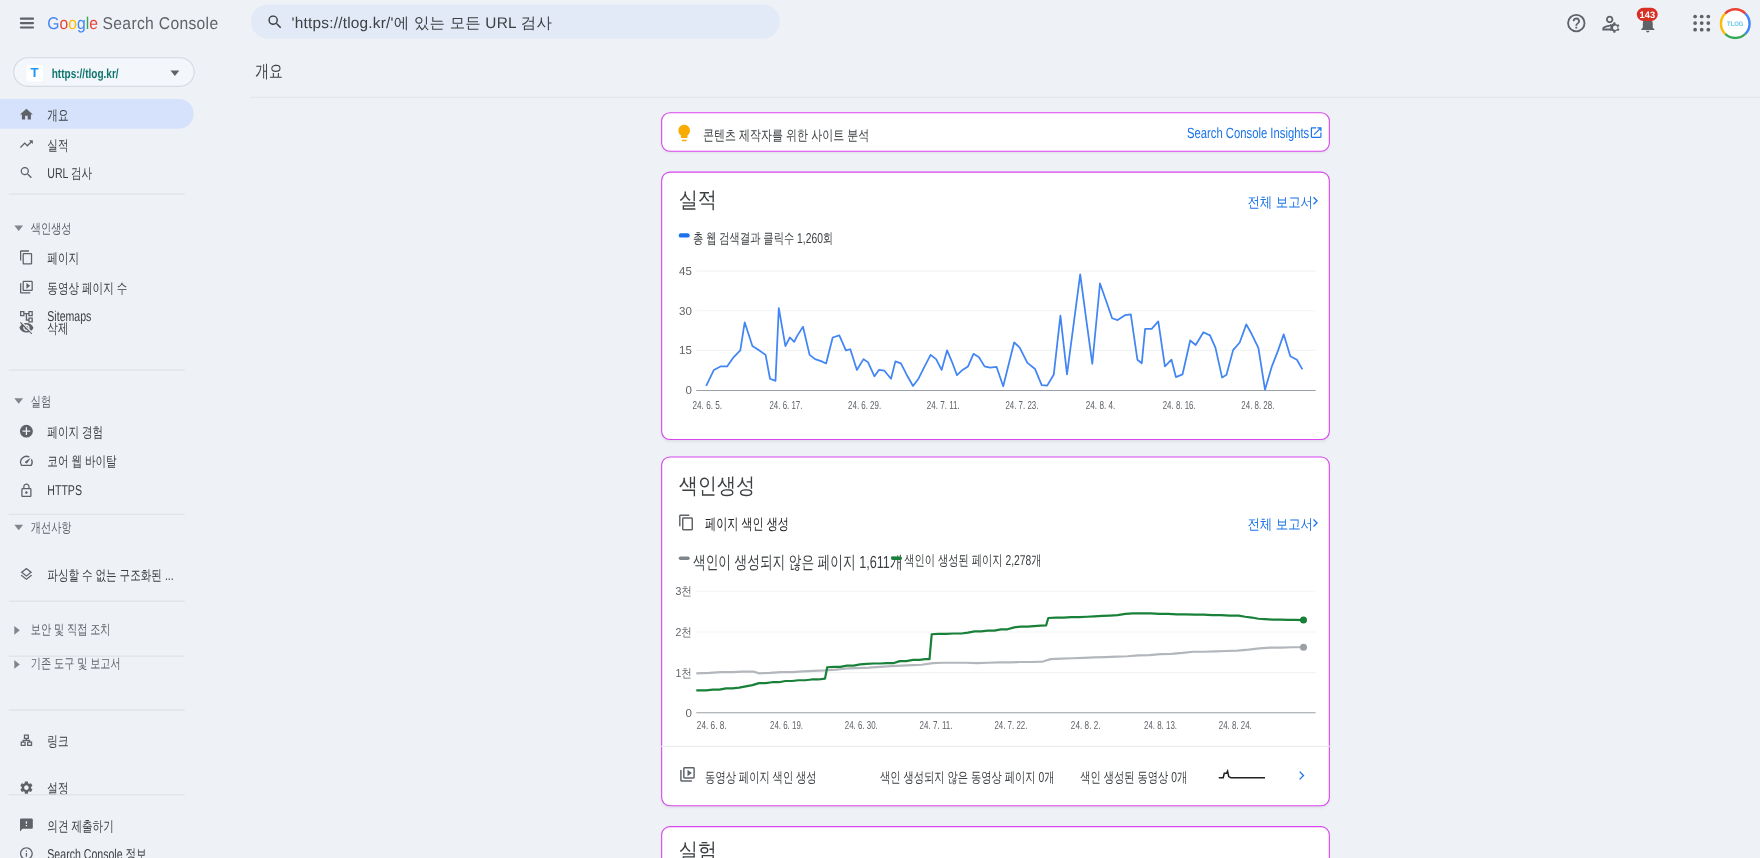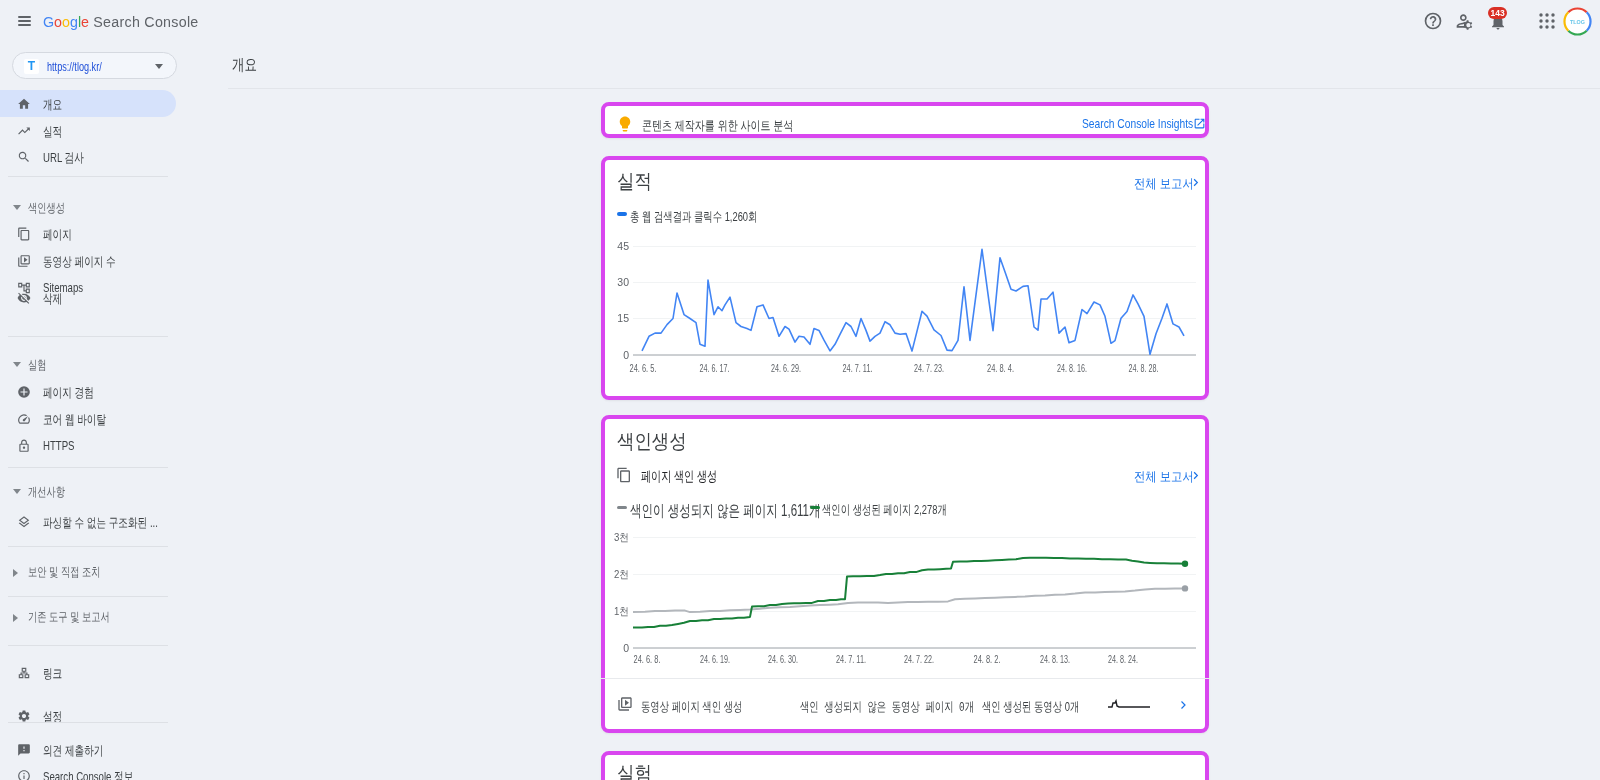--- a/index.html
+++ b/index.html
@@ -1,32 +1,32 @@
 <!DOCTYPE html>
 <html><head>
 <meta charset="utf-8">
 <style>
   * { margin:0; padding:0; box-sizing:border-box; }
   html,body { width:1600px; height:780px; overflow:hidden; }
   body { background:#eef1f6; font-family:"Liberation Sans", sans-serif; position:relative; color:#3c4043; }
   .abs { position:absolute; }
   .sx { display:inline-block; transform-origin:0 50%; white-space:nowrap; }
-  .card { position:absolute; left:601px; width:608px; background:#fff; border-radius:8px; border:4px solid #d946ef; box-shadow:0 1px 2px rgba(60,64,67,.08); }
+  .card { position:absolute; left:601px; width:608px; background:#fff; border-radius:8px; border:1px solid #d946ef; box-shadow:0 1px 2px rgba(60,64,67,.08); }
   svg { display:block; }
 
   #topbar { position:absolute; left:0; top:0; width:1600px; height:48px; }
   #burger div { position:absolute; left:18px; width:13px; height:2px; background:#5f6368; border-radius:1px; }
   #logo { position:absolute; left:43px; top:13px; font-size:15.5px; white-space:nowrap; transform:scaleX(0.92); transform-origin:0 50%; }
   #logo .sc { color:#5f6368; letter-spacing:0.3px; }
   #searchpill { position:absolute; left:228px; top:4px; width:481px; height:31px; background:#e3eaf7; border-radius:16px; }
   #searchpill .q { position:absolute; left:37px; top:8px; font-size:14px; color:#3c4043; letter-spacing:0.2px; }
 
   #propsel { position:absolute; left:12px; top:52px; width:165px; height:27px; border:1px solid #d5d9e0; border-radius:14px; background:#f3f6fb; }
   #propsel .tbox { position:absolute; left:11px; top:6px; width:15px; height:15px; background:#fff; border-radius:2px; text-align:center; font-size:12px; font-weight:bold; color:#2196f3; line-height:15px; }
-  #propsel .url { position:absolute; left:34px; top:7px; font-size:12px; font-weight:normal; color:#1d4ed8; }
+  #propsel .url { position:absolute; left:34px; top:7px; font-size:12px; font-weight:bold; color:#0f766e; }
   #propsel .car { position:absolute; right:13px; top:11px; width:0; height:0; border-left:4px solid transparent; border-right:4px solid transparent; border-top:5px solid #5f6368; }
 
   .navitem { position:absolute; left:0; width:176px; height:27px; font-size:13px; font-weight:500; color:#3c4043; }
   .navitem .ic { position:absolute; left:17px; top:6.5px; }
   .navitem .tx { position:absolute; left:43px; top:6px; transform:scaleX(0.74); transform-origin:0 50%; white-space:nowrap; }
   .navsel { background:#d6e2fb; border-radius:0 14px 14px 0; }
   .nhead { position:absolute; left:0; width:176px; height:24px; font-size:12.5px; color:#5f6368; }
   .nhead .tri { position:absolute; left:13px; top:9px; }
   .nhead .tx { position:absolute; left:28px; top:4px; transform:scaleX(0.74); transform-origin:0 50%; white-space:nowrap; }
   .sdiv { position:absolute; left:8px; width:160px; height:1px; background:#dde0e5; }
@@ -37,20 +37,26 @@
 </head>
 <body>
 
 <div id="topbar">
   <div id="burger">
     <div style="top:16px"></div>
       <div style="top:20px"></div>
       <div style="top:24px"></div>
   </div>
   <div id="logo"><span style="color:#4285f4">G</span><span style="color:#ea4335">o</span><span style="color:#fbbc04">o</span><span style="color:#4285f4">g</span><span style="color:#34a853">l</span><span style="color:#ea4335">e</span><span class="sc"> Search Console</span></div>
+  <div id="searchpill">
+    <svg class="abs" style="left:14px;top:8px" width="16" height="16" viewBox="0 0 24 24">
+        <path fill="#3c4043" d="M15.5 14h-.79l-.28-.27a6.5 6.5 0 1 0-.7.7l.27.28v.79l5 4.99L20.49 19zm-6 0A4.5 4.5 0 1 1 14 9.5 4.5 4.5 0 0 1 9.5 14z"></path>
+      </svg>
+    <div class="q"><span class="sx" style="transform:scaleX(1)">'https://tlog.kr/'에 있는 모든 URL 검사</span></div>
+  </div>
   <svg class="abs" style="left:1423px;top:11px" width="20" height="20" viewBox="0 0 24 24">
       <path fill="none" stroke="#5f6368" stroke-width="2" d="M12 21a9 9 0 1 0 0-18 9 9 0 0 0 0 18z"></path>
       <path fill="#5f6368" d="M11 16h2v2h-2zm1.61-9.96c-2.06-.3-3.88.97-4.43 2.79-.18.58.26 1.17.87 1.17h.2c.41 0 .74-.29.88-.67.32-.89 1.27-1.5 2.3-1.28.95.2 1.65 1.13 1.57 2.1-.1 1.34-1.62 1.63-2.45 2.88-.09.15-.18.32-.25.5-.01.03-.03.05-.04.08-.01.02-.01.04-.02.07-.12.34-.2.75-.2 1.25h2c0-.42.11-.77.28-1.07.02-.03.03-.06.05-.09.08-.14.18-.27.28-.39.01-.01.02-.03.03-.04.1-.12.21-.23.33-.34.96-.91 2.26-1.65 1.99-3.56-.24-1.74-1.61-3.21-3.35-3.47z"></path>
     </svg>
   <svg class="abs" style="left:1455px;top:11px" width="20" height="20" viewBox="0 0 24 24">
       <path fill="#5f6368" d="M10 12c2.21 0 4-1.79 4-4s-1.79-4-4-4-4 1.79-4 4 1.79 4 4 4zm0-6c1.1 0 2 .9 2 2s-.9 2-2 2-2-.9-2-2 .9-2 2-2zM4 18c.22-.72 3.31-2 6-2 0-.7.13-1.37.35-1.99-.12 0-.23-.01-.35-.01-2.67 0-8 1.34-8 4v2h9.26c-.44-.6-.75-1.28-.9-2H4zm15.43.02c.04-.32.07-.64.07-.98 0-.35-.03-.68-.08-1.01l1.19-1.04-1-1.73-1.47.5c-.5-.42-1.08-.76-1.72-.98L16.12 11h-2l-.3 1.52c-.64.22-1.22.56-1.72.98l-1.47-.5-1 1.73 1.19 1.04c-.05.33-.08.66-.08 1.01 0 .34.03.66.07.98l-1.18 1.03 1 1.73 1.49-.5c.5.42 1.07.75 1.71.97l.29 1.51h2l.29-1.51c.63-.22 1.21-.55 1.71-.97l1.49.5 1-1.73-1.18-1.03zm-3.31 1.48c-1.38 0-2.5-1.12-2.5-2.5s1.12-2.5 2.5-2.5 2.5 1.12 2.5 2.5-1.12 2.5-2.5 2.5z"></path>
     </svg>
   <svg class="abs" style="left:1489px;top:13px" width="18" height="18" viewBox="0 0 24 24">
       <path fill="#5f6368" d="M12 22c1.1 0 2-.9 2-2h-4c0 1.1.89 2 2 2zm6-6v-5c0-3.07-1.64-5.64-4.5-6.32V4c0-.83-.67-1.5-1.5-1.5s-1.5.67-1.5 1.5v.68C7.63 5.36 6 7.92 6 11v5l-2 2v1h16v-1l-2-2z"></path>
     </svg>
@@ -152,37 +158,37 @@
       </svg>
       <span class="tx">코어 웹 바이탈</span>
     </div>
 <div class="navitem" style="top:432px">
       <svg class="ic" width="14" height="14" viewBox="0 0 24 24">
         <path fill="#5f6368" d="M18 8h-1V6c0-2.76-2.24-5-5-5S7 3.24 7 6v2H6c-1.1 0-2 .9-2 2v10c0 1.1.9 2 2 2h12c1.1 0 2-.9 2-2V10c0-1.1-.9-2-2-2zM9 6c0-1.66 1.34-3 3-3s3 1.34 3 3v2H9V6zm9 14H6V10h12v10zm-6-3c1.1 0 2-.9 2-2s-.9-2-2-2-2 .9-2 2 .9 2 2 2z"></path>
       </svg>
       <span class="tx">HTTPS</span>
     </div>
 <div class="sdiv" style="top:467px"></div>
-<div class="nhead" style="top:480px">
+<div class="nhead" style="top:468px">
       <span class="tri" style="border-left:4px solid transparent;border-right:4px solid transparent;border-top:5px solid #80868b;width:0;height:0;display:block"></span>
       <span class="tx">개선사항</span>
     </div>
 <div class="navitem" style="top:508px">
       <svg class="ic" width="14" height="14" viewBox="0 0 24 24">
         <path fill="#5f6368" d="M11.99 18.54l-7.37-5.73L3 14.07l9 7 9-7-1.63-1.27-7.38 5.74zM12 16l7.36-5.73L21 9l-9-7-9 7 1.63 1.27L12 16zm0-11.47L17.74 9 12 13.47 6.26 9 12 4.53z"></path>
       </svg>
       <span class="tx">파싱할 수 없는 구조화된 ...</span>
     </div>
 <div class="sdiv" style="top:546px"></div>
 <div class="nhead" style="top:560px">
       <span class="tri" style="border-top:4px solid transparent;border-bottom:4px solid transparent;border-left:5px solid #80868b;width:0;height:0;display:block"></span>
       <span class="tx">보안 및 직접 조치</span>
     </div>
 <div class="sdiv" style="top:596px"></div>
-<div class="nhead" style="top:605px">
+<div class="nhead" style="top:591px">
       <span class="tri" style="border-top:4px solid transparent;border-bottom:4px solid transparent;border-left:5px solid #80868b;width:0;height:0;display:block"></span>
       <span class="tx">기존 도구 및 보고서</span>
     </div>
 <div class="sdiv" style="top:645px"></div>
 <div class="navitem" style="top:659px">
       <svg class="ic" width="14" height="14" viewBox="0 0 24 24">
         <path fill="none" stroke="#5f6368" stroke-width="2" d="M9 4h6v5H9zM4 15h6v5H4zm10 0h6v5h-6zM12 9v3M7 15v-3h10v3"></path>
       </svg>
       <span class="tx">링크</span>
     </div>
@@ -296,21 +302,21 @@
     <polyline fill="none" stroke="#b3b7bc" stroke-width="2" stroke-linejoin="round" points="32,197.1 44,196.7 54,196 64,196 74,195.6 84,195.6 89,197.1 99,196.7 109,196 119,196 129,195.3 139,194.9 149,194.5 159,193.8 169,192.7 179,192.3 189,191.9 199,191.2 209,190.5 219,190.1 229,189.7 237,189.3 247,187.9 257,187.5 267,187.5 277,187.5 287,187.9 297,187.5 307,187.1 317,187.1 327,186.8 337,186.8 347,186.4 354,184.2 364,183.8 374,183.4 384,183 394,182.7 404,182.3 414,181.9 424,181.6 434,180.8 444,180.5 454,179.7 464,179.4 474,178.6 484,177.5 494,177.5 504,177.1 514,176.8 524,176.4 534,175.6 544,174.5 554,173.8 564,173.8 574,173.4 584,173.4"></polyline>
     <polyline fill="none" stroke="#188038" stroke-width="2" stroke-linejoin="round" points="32,212.6 41,212.6 47,211.9 53,211.9 59,210.8 65,210.8 71,210.1 77,209 83,207.8 89,206 95,206 101,205.2 107,205.2 113,204.1 119,204.1 125,203.4 131,203.4 137,202.7 143,202.7 149,201.9 151,191.6 157,191.2 163,191.2 169,190.1 175,190.1 181,189 187,188.6 193,188.2 199,188.2 205,187.9 211,187.9 217,186 223,186 229,184.9 235,184.9 240,184.2 244,184.2 246,161.6 252,161.2 259,161.2 266,160.9 273,160.9 279,160.1 285,159 291,159 297,158.3 303,158.3 309,157.1 315,157.1 321,155.3 327,154.6 333,154.6 339,154.2 345,153.8 350,153.5 352,146.8 359,146.4 366,146.4 373,146 380,146 387,145.7 394,145.3 401,144.9 408,144.6 415,144.2 422,143.1 429,142.7 437,142.7 445,142.7 453,143.1 461,143.1 469,143.5 477,143.5 485,143.8 493,143.8 501,144.2 509,144.2 517,144.6 525,144.6 531,145.7 537,146.4 543,147.5 549,147.9 556,148.3 563,148.3 570,148.6 577,148.6 584,148.7"></polyline>
     <circle cx="584" cy="148.7" r="3.2" fill="#188038"></circle>
     <circle cx="584" cy="173.4" r="3.2" fill="#9aa0a6"></circle>
   </svg>
   <div class="abs" style="left:601px;top:678px;width:608px;height:1px;background:#e8eaed;"></div>
   <svg class="abs" style="left:617px;top:696px" width="16" height="16" viewBox="0 0 24 24">
       <path fill="#5f6368" d="M4 6H2v14c0 1.1.9 2 2 2h14v-2H4V6zm16-4H8c-1.1 0-2 .9-2 2v12c0 1.1.9 2 2 2h12c1.1 0 2-.9 2-2V4c0-1.1-.9-2-2-2zm0 14H8V4h12v12zm-8-1.5l6-4.5-6-4.5v9z"></path>
     </svg>
   <div class="abs" style="left:641px;top:698px;font-size:13px;font-weight:500;color:#3c4043;"><span class="sx" style="transform:scaleX(0.72)">동영상 페이지 색인 생성</span></div>
-  <div class="abs" style="left:800px;top:698px;font-size:13px;font-weight:500;color:#3c4043;font-family:Liberation Mono, monospace;"><span class="sx" style="transform:scaleX(0.72)">색인 생성되지 않은 동영상 페이지 0개</span></div>
+  <div class="abs" style="left:800px;top:698px;font-size:13px;font-weight:500;color:#3c4043;"><span class="sx" style="transform:scaleX(0.72)">색인 생성되지 않은 동영상 페이지 0개</span></div>
   <div class="abs" style="left:982px;top:698px;font-size:13px;font-weight:500;color:#3c4043;"><span class="sx" style="transform:scaleX(0.72)">색인 생성된 동영상 0개</span></div>
   <svg class="abs" style="left:1106px;top:697px" width="48" height="14">
       <polyline fill="none" stroke="#202124" stroke-width="1.4" points="2,10 6,10 7,6 9,6 10,4 11,9 13,10 44,10"></polyline>
     </svg>
   <svg class="abs" style="left:1177px;top:699px" width="12" height="12" viewBox="0 0 24 24">
       <path fill="none" stroke="#1a73e8" stroke-width="2.4" d="M9 5l7 7-7 7"></path>
     </svg>
 
   <div class="card" style="top:751px; height:80px;"></div>
   <div class="abs" style="left:617px;top:760px;font-size:20px;color:#3c4043;"><span class="sx" style="transform:scaleX(0.87)">실험</span></div>

